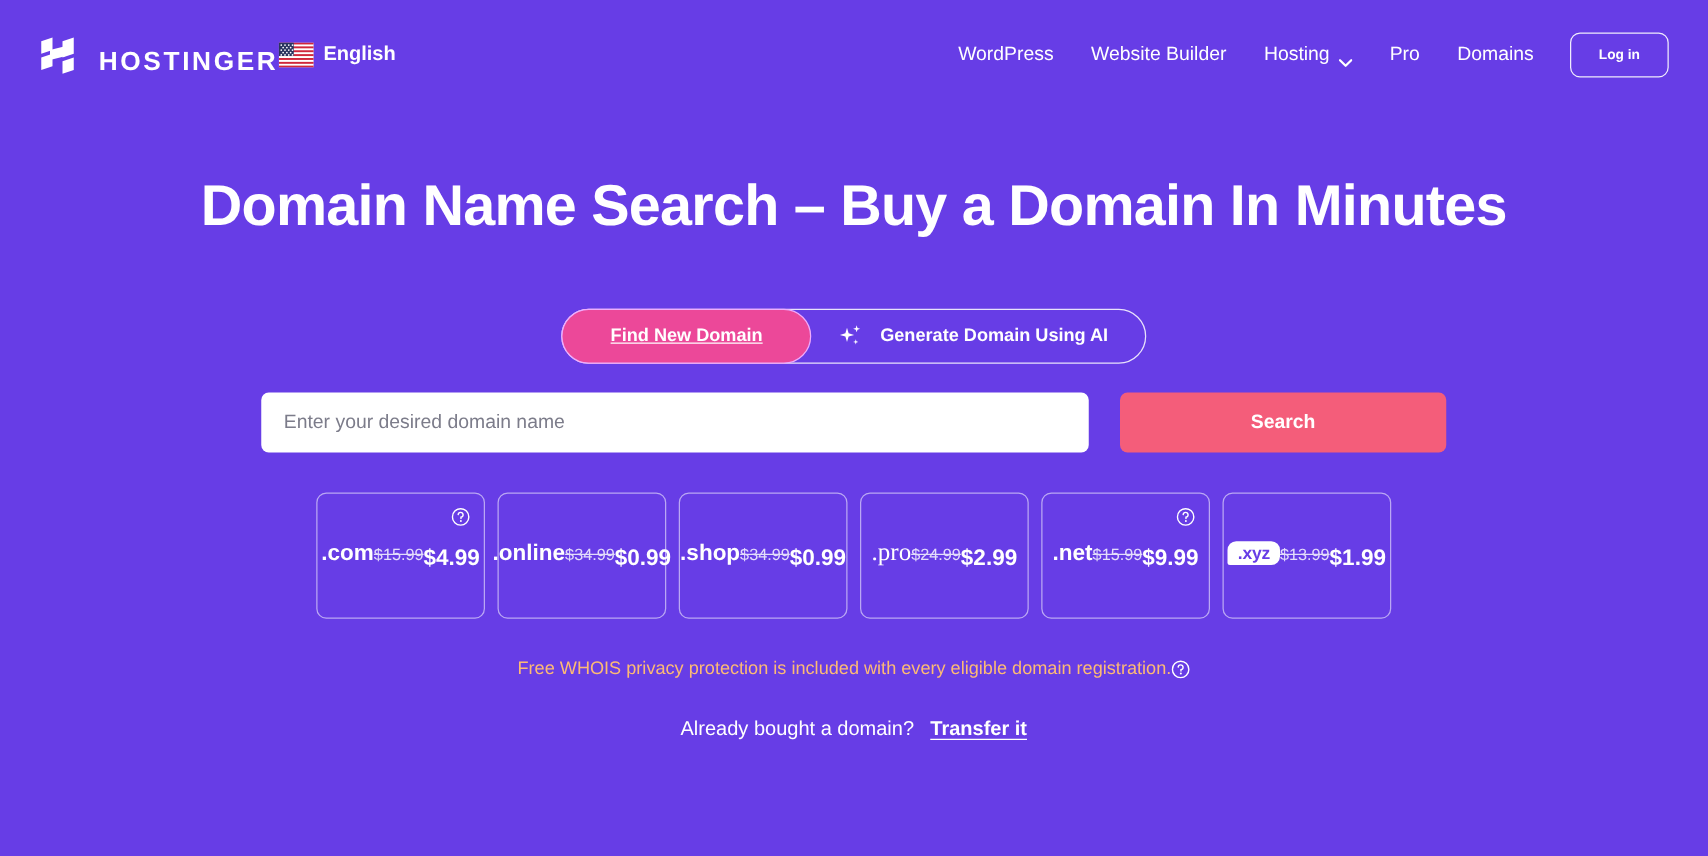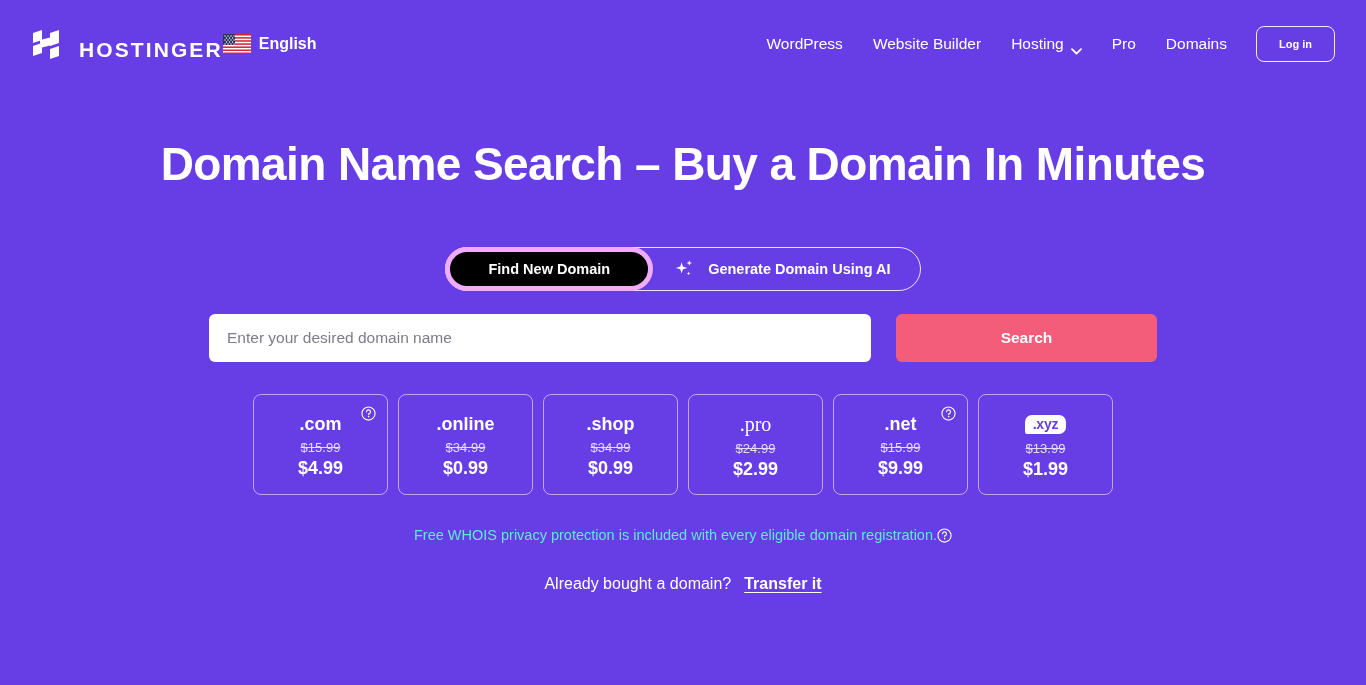--- a/index.html
+++ b/index.html
@@ -140,24 +140,25 @@
     gap: 12px;
     font-size: 14.5px;
     font-weight: bold;
     color: #ffffff;
     border-radius: 24px;
     cursor: pointer;
     white-space: nowrap;
   }
 
   .tab.active {
-    background: #000000;
+    background: #ec4899;
     padding: 0 38px;
     margin: -1px;
-    border: 5px solid #f0abfc;
+    border: 1px solid #f0abfc;
+    text-decoration: underline;
   }
 
   .tab.inactive {
     padding: 0 29px 0 22px;
   }
 
   .sparkle-icon {
     width: 22px;
     height: 22px;
     display: block;
@@ -210,21 +211,21 @@
     margin-top: 32px;
   }
 
   .tld-card {
     width: 135px;
     height: 101px;
     border: 1px solid rgba(255,255,255,0.55);
     border-radius: 8px;
     position: relative;
     display: flex;
-    flex-direction: column;
+    flex-direction: row;
     align-items: center;
     justify-content: center;
     cursor: pointer;
     padding-top: 3px;
   }
 
   .tld-name {
     font-size: 18px;
     font-weight: bold;
     color: #ffffff;
@@ -273,21 +274,21 @@
     cursor: pointer;
   }
 
   
   .whois {
     display: flex;
     align-items: center;
     justify-content: center;
     margin-top: 32px;
     font-size: 14.5px;
-    color: #5eead4;
+    color: #fdba74;
   }
 
   .whois-help {
     width: 15px;
     height: 15px;
     display: block;
     cursor: pointer;
   }
 
   .transfer {

